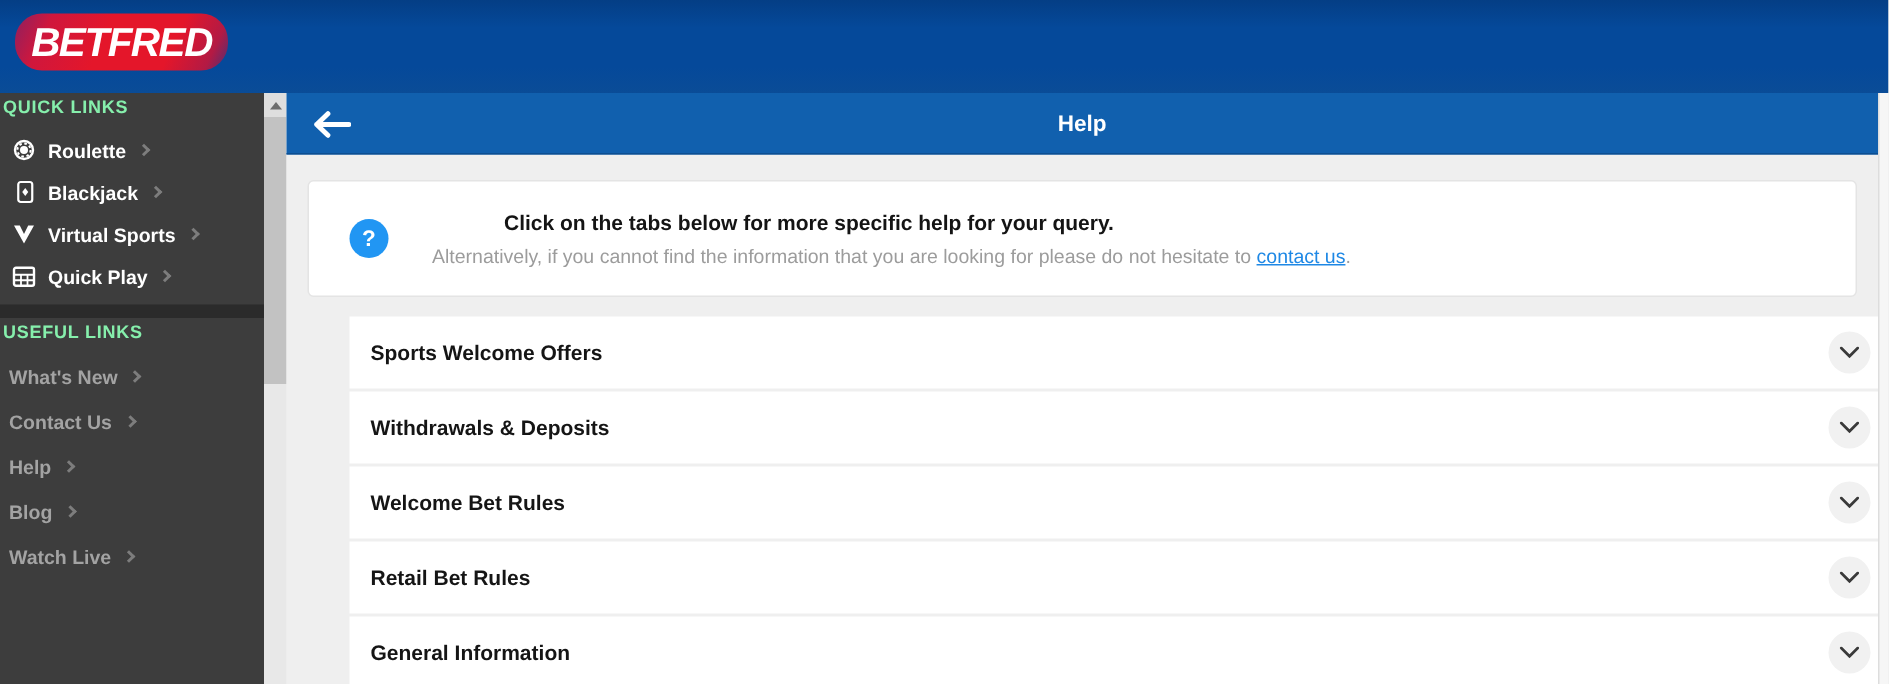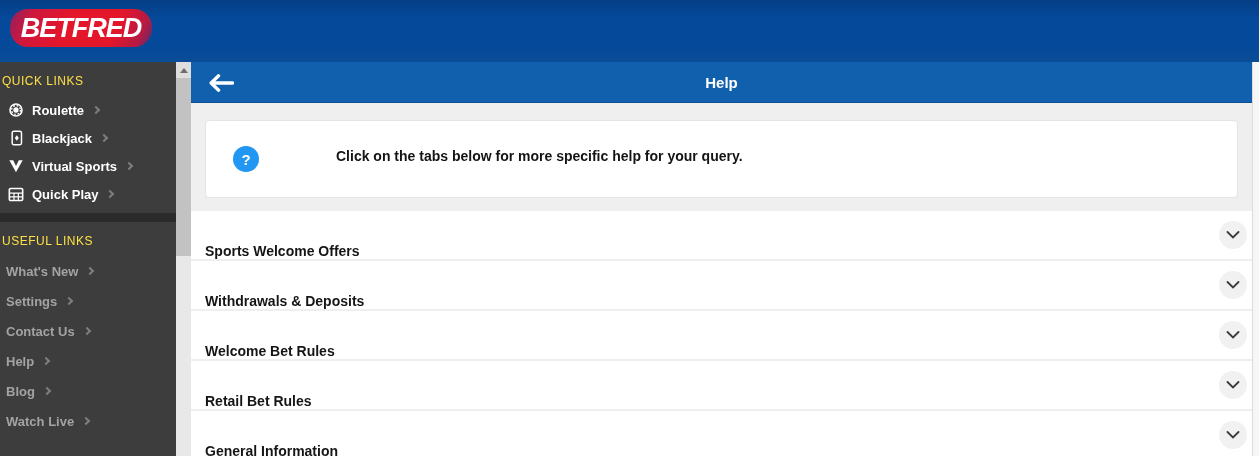--- a/index.html
+++ b/index.html
@@ -10,22 +10,22 @@
   
   .top-header { position:absolute; left:0; top:0; width:1259px; height:62px;
     background:linear-gradient(180deg,#043e85 0%,#05499a 30%,#05499a 72%,#0a4c97 100%); }
   .logo { position:absolute; left:10px; top:9px; width:142px; height:38px;
     background:linear-gradient(115deg,#8d2060 0%,#cf173d 16%,#e4162a 42%,#e4162a 72%,#b31a44 90%,#4b2f77 100%);
     display:flex; align-items:center; justify-content:center;border-radius:18px; }
   .logo span { color:#fff; font-weight:bold; font-style:italic; font-size:27px; letter-spacing:-1px; }
 
   
   .sidebar { position:absolute; left:0; top:62px; width:176px; height:394px; background:#3d3d3d; }
-  .side-heading { color:#fde047; font-size:12px; font-weight:normal; letter-spacing:.5px;
-    padding:12px 0 8px 2px; }
+  .side-heading { color:#86efac; font-size:12px; font-weight:bold; letter-spacing:.5px;
+    padding:2px 0 8px 2px; }
   .quick-item { display:flex; align-items:center; height:28px; cursor:pointer; }
   .quick-item .icn { width:20px; margin-left:6px; display:flex; justify-content:center; color:#fff; }
   .quick-item .lbl { color:#fff; font-size:13px; font-weight:bold; margin-left:6px; }
   .useful-item { display:flex; align-items:center; height:30px; cursor:pointer; }
   .useful-item .lbl { color:#a3a3a3; font-size:13px; font-weight:bold; margin-left:6px; }
   .chev-right { display:inline-block; width:6px; height:6px; border-top:2px solid #7d7d7d;
     border-right:2px solid #7d7d7d; transform:rotate(45deg); margin-left:9px; }
   .side-divider { height:9px; background:#2b2b2b; margin-top:5px; }
 
   
@@ -51,21 +51,21 @@
   .q-icon { flex:0 0 auto; width:26px; height:26px; border-radius:50%; background:#2196f3;
     color:#fff; font-size:15px; font-weight:bold; display:flex; align-items:center; justify-content:center;
     margin-left:27px; }
   .info-text { margin-left:29px; }
   .info-heading { font-size:14px; font-weight:bold; color:#141414; margin-bottom:7px;margin-left:48px; }
   .info-body { font-size:13px; color:#9c9c9c; }
   .info-body a { color:#1e88e5; text-decoration:underline; cursor:pointer; }
 
   .accordion { margin-top:13px; }
   .acc-row { position:relative; height:48px; background:#fff; margin-bottom:2px;
-    display:flex; align-items:flex-end; cursor:pointer; }
+    display:flex; align-items:center; cursor:pointer;margin-left:42px; }
   .acc-label { font-size:14px; font-weight:bold; color:#151515; margin-left:14px; }
   .acc-chevron { position:absolute; right:5px; top:10px; width:28px; height:28px; border-radius:50%;
     background:#f1f1f1; display:flex; align-items:center; justify-content:center; }
 </style>
 </head>
 <body>
 
 <div class="app">
 
   <div class="top-header">
@@ -124,24 +124,20 @@
 
     <div class="side-divider"></div>
 
     <div class="side-heading">USEFUL LINKS</div>
 
     <div class="useful-item">
       <span class="lbl">What's New</span>
       <span class="chev-right"></span>
     </div>
     <div class="useful-item">
-      <span class="lbl">Settings</span>
-      <span class="chev-right"></span>
-    </div>
-    <div class="useful-item">
       <span class="lbl">Contact Us</span>
       <span class="chev-right"></span>
     </div>
     <div class="useful-item">
       <span class="lbl">Help</span>
       <span class="chev-right"></span>
     </div>
     <div class="useful-item">
       <span class="lbl">Blog</span>
       <span class="chev-right"></span>
@@ -167,20 +163,21 @@
             <path d="M10 1.5 L2.2 9 L10 16.5 M2.2 9 H24.5"></path>
           </svg>
       </div>
       <div class="help-title">Help</div>
     </div>
 
     <div class="info-card">
       <div class="q-icon">?</div>
       <div class="info-text">
         <div class="info-heading">Click on the tabs below for more specific help for your query.</div>
+        <div class="info-body"><span>Alternatively, if you cannot find the information that you are looking for please do not hesitate to </span><a>contact us</a><span>.</span></div>
       </div>
     </div>
 
     <div class="accordion">
 
       <div class="acc-row">
         <span class="acc-label">Sports Welcome Offers</span>
         <span class="acc-chevron">
           <svg width="14" height="8" viewBox="0 0 14 8" fill="none" stroke="#3a3a3a" stroke-width="1.8" stroke-linecap="round">
               <polyline points="1.5,1 7,6.5 12.5,1"></polyline>

